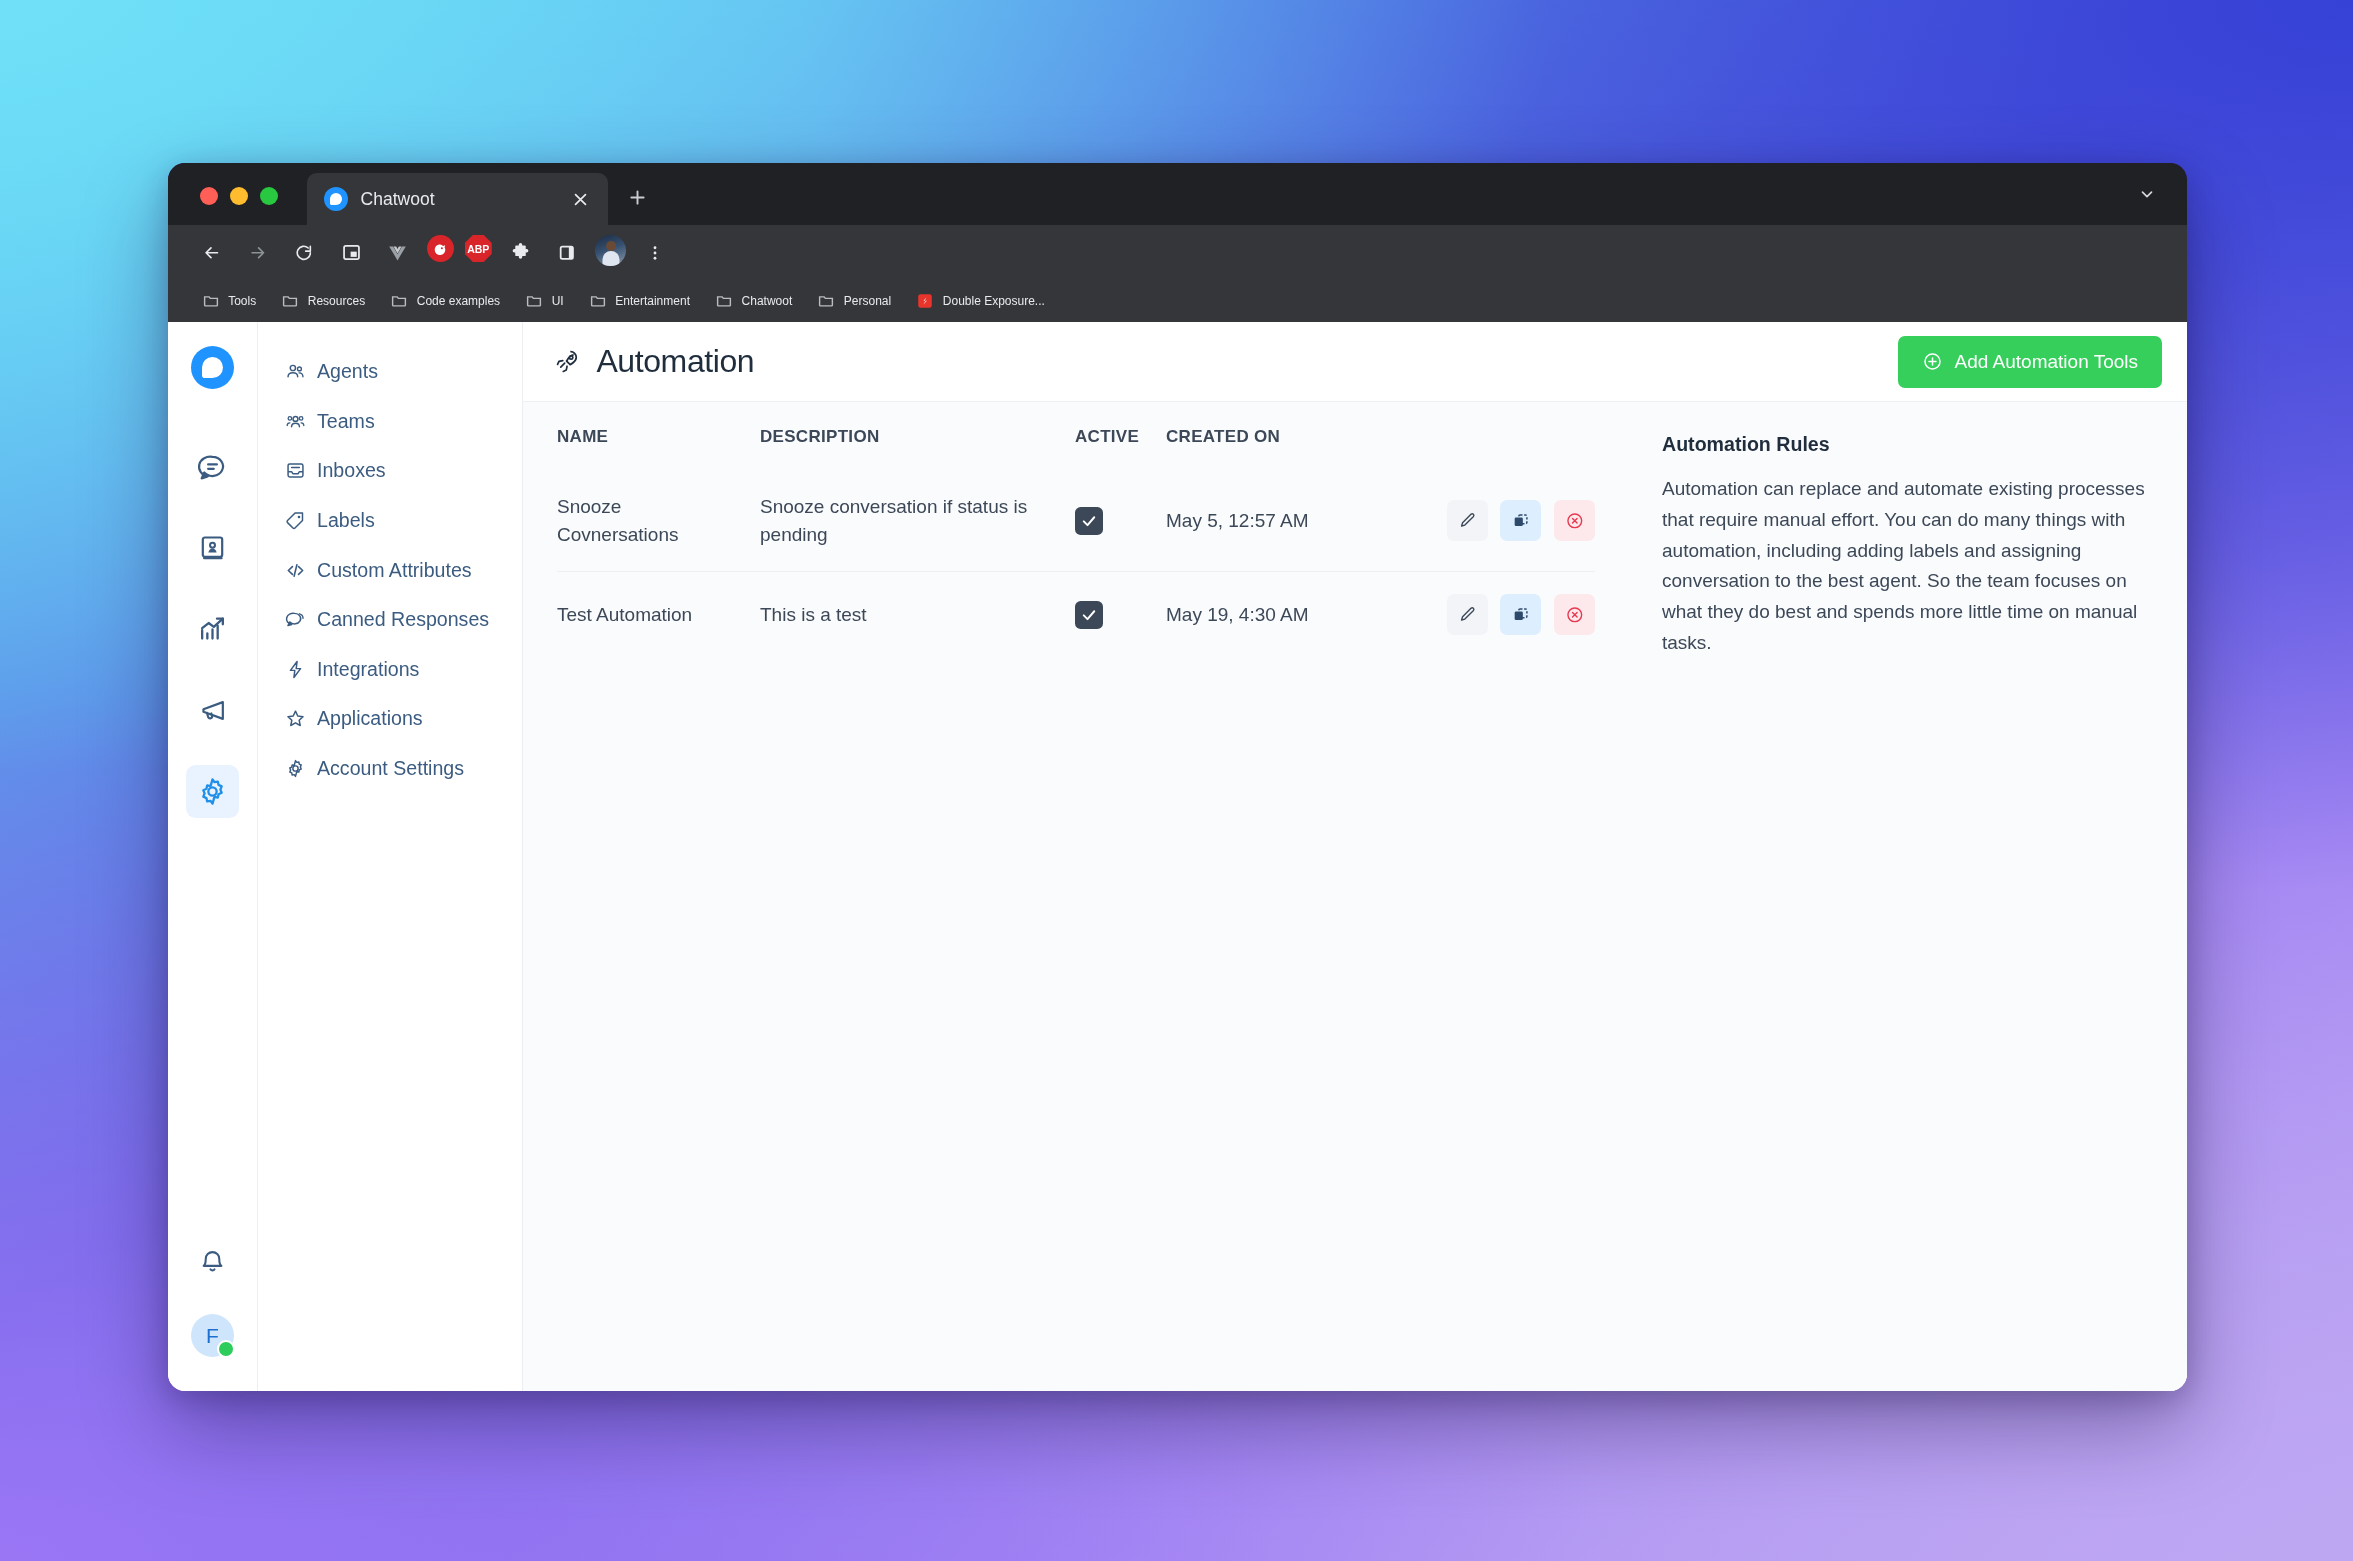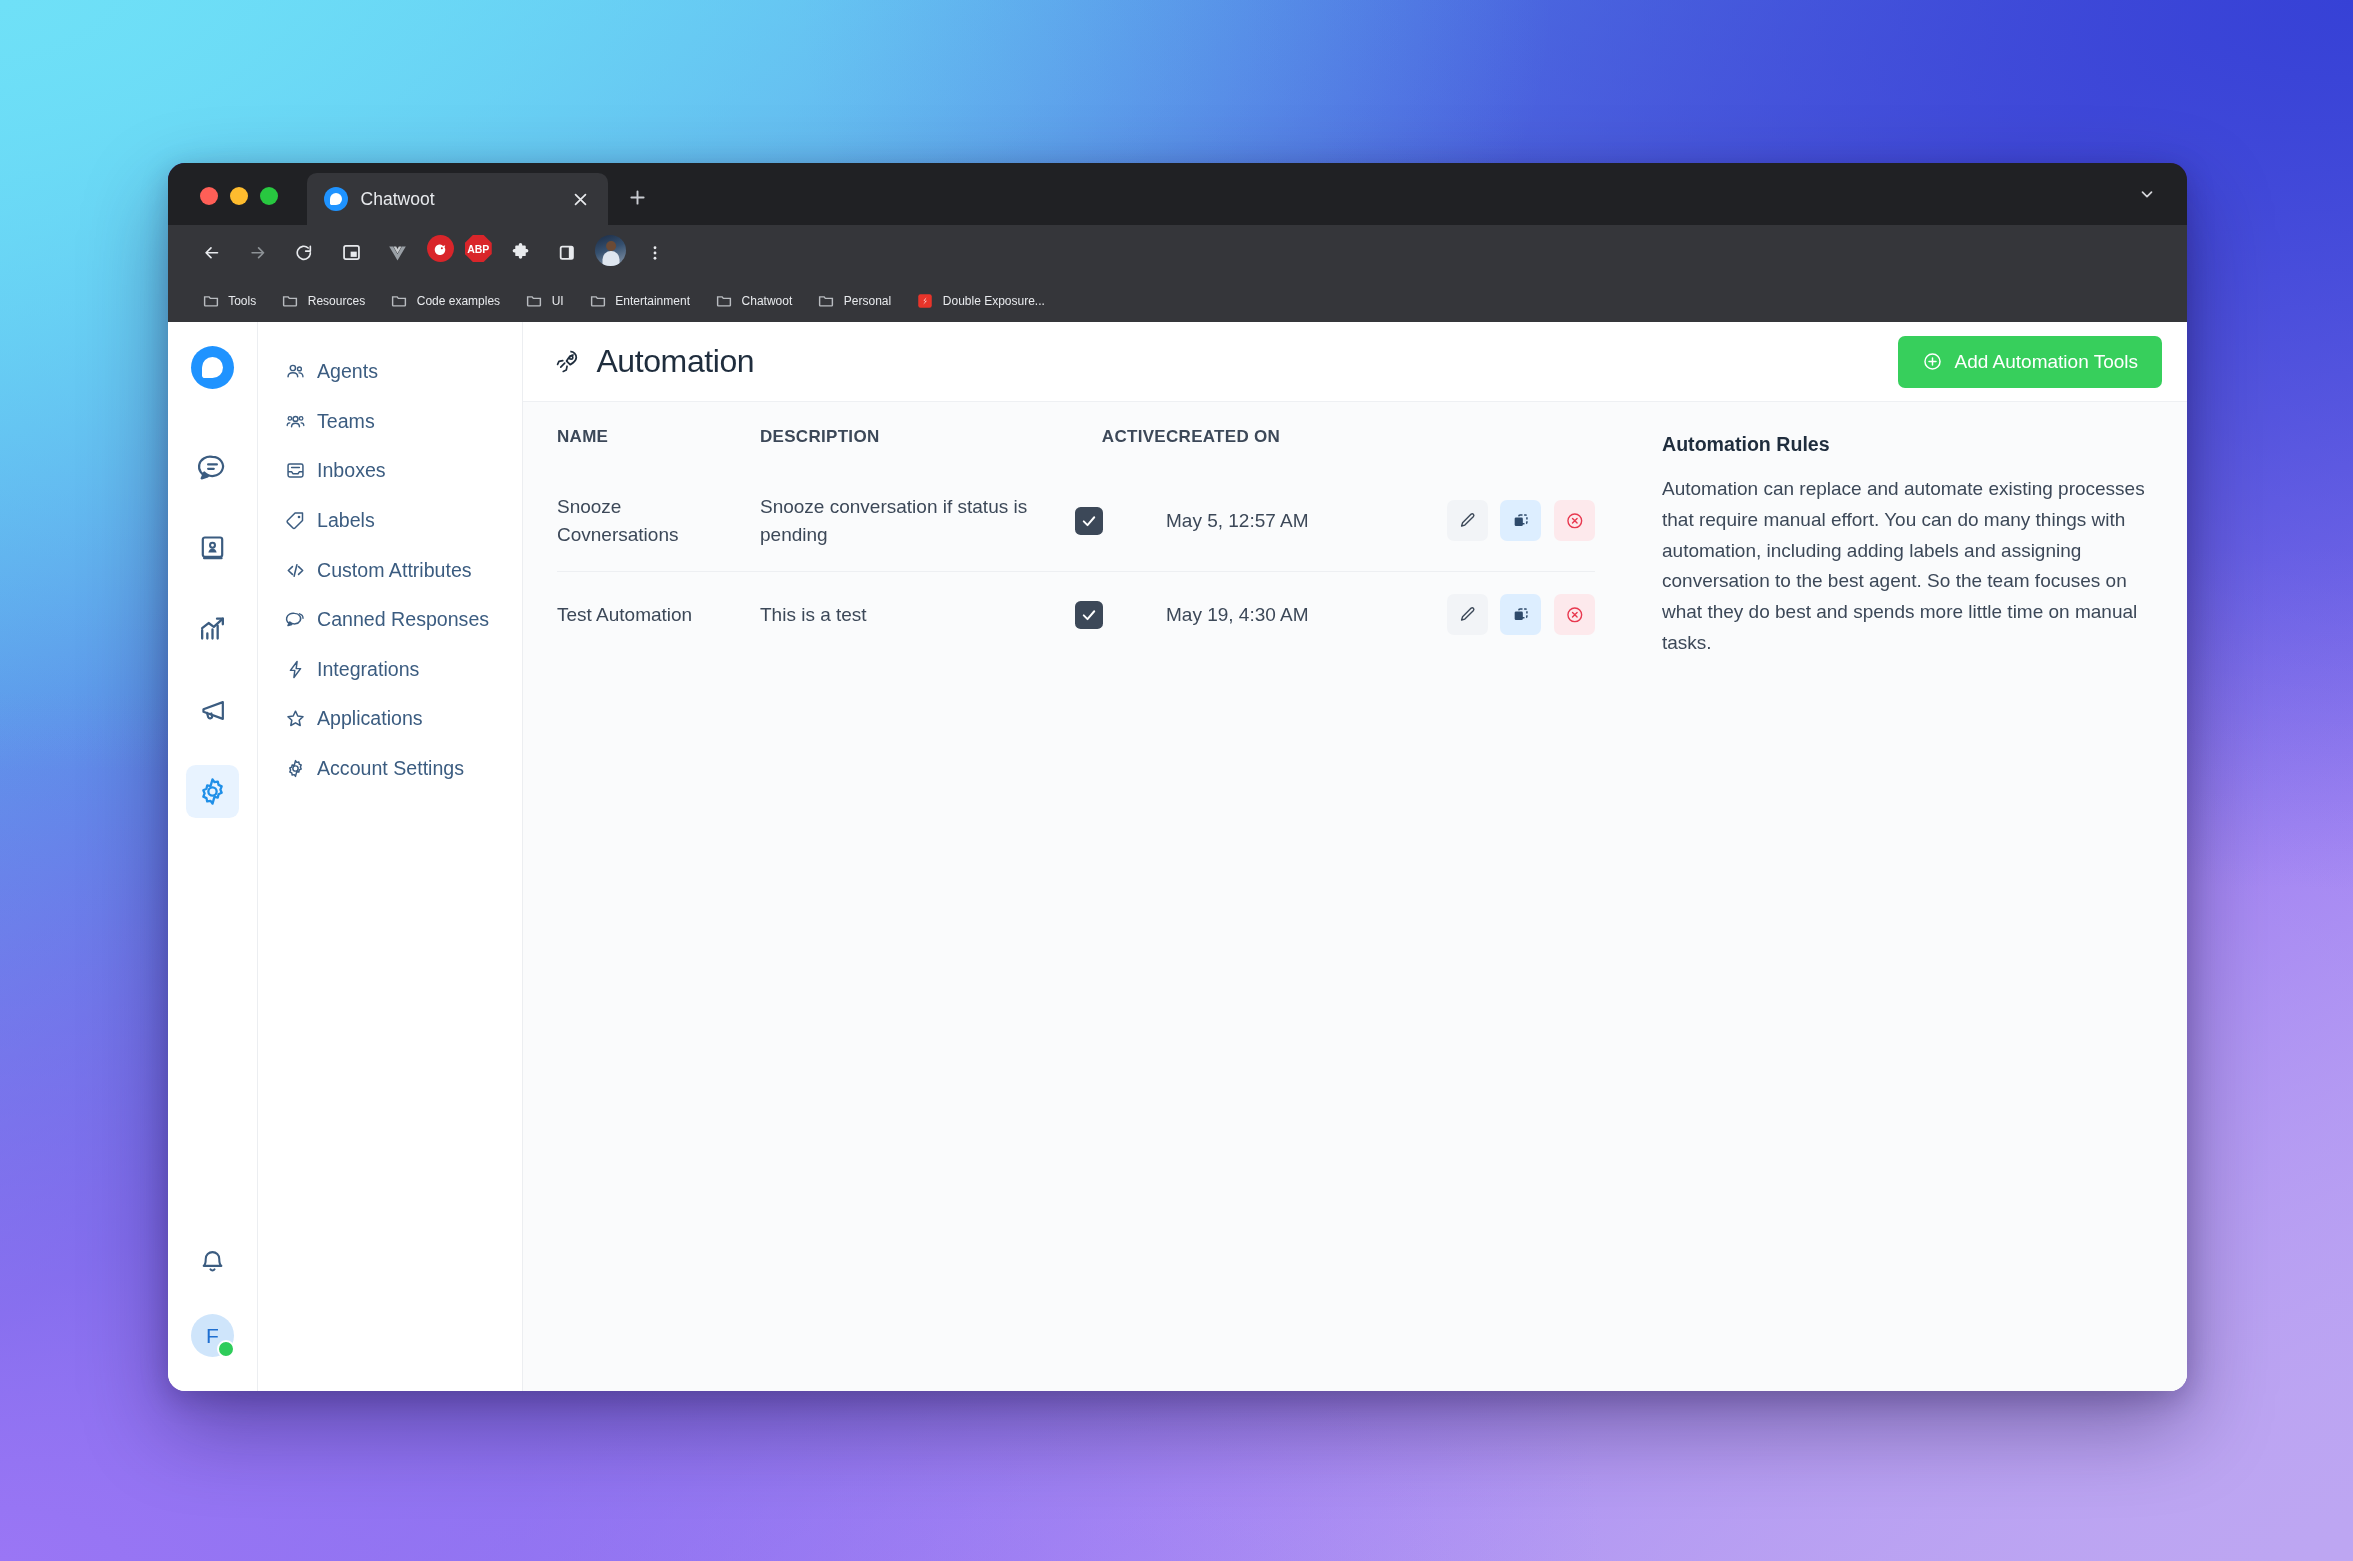--- a/index.html
+++ b/index.html
@@ -158,21 +158,21 @@
   table { width: 100%; border-collapse: collapse; }
   th {
     text-align: left; font-size: 17px; color: #3c4858; font-weight: 700;
     letter-spacing: 0.3px; padding: 0 0 24px 0;
   }
   td { font-size: 19px; color: #3c4858; padding: 22.4px 0; vertical-align: middle;
        border-top: 0.7px solid #edeff2; line-height: 1.45; }
   tbody tr:first-child td { border-top: none; }
   .col-name { width: 203px; padding-right: 21px; }
   .col-desc { width: 315px; padding-right: 21px; }
-  .col-active { width: 91px; text-align: right; }
+  .col-active { width: 91px; }
   .col-created { width: 175px; }
   .col-actions { text-align: right; }
 
   .chk { width: 28px; height: 28px; border-radius: 5.6px; background: #3c4858;
          display: flex; align-items: center; justify-content: center; }
 
   .actions { display: flex; gap: 12.6px; justify-content: flex-end; }
   .act { width: 41px; height: 41px; border-radius: 7px; display:flex; align-items:center; justify-content:center; border:none; }
   .act.edit { background: #f2f4f7; }
   .act.clone { background: #ddeeff; }

